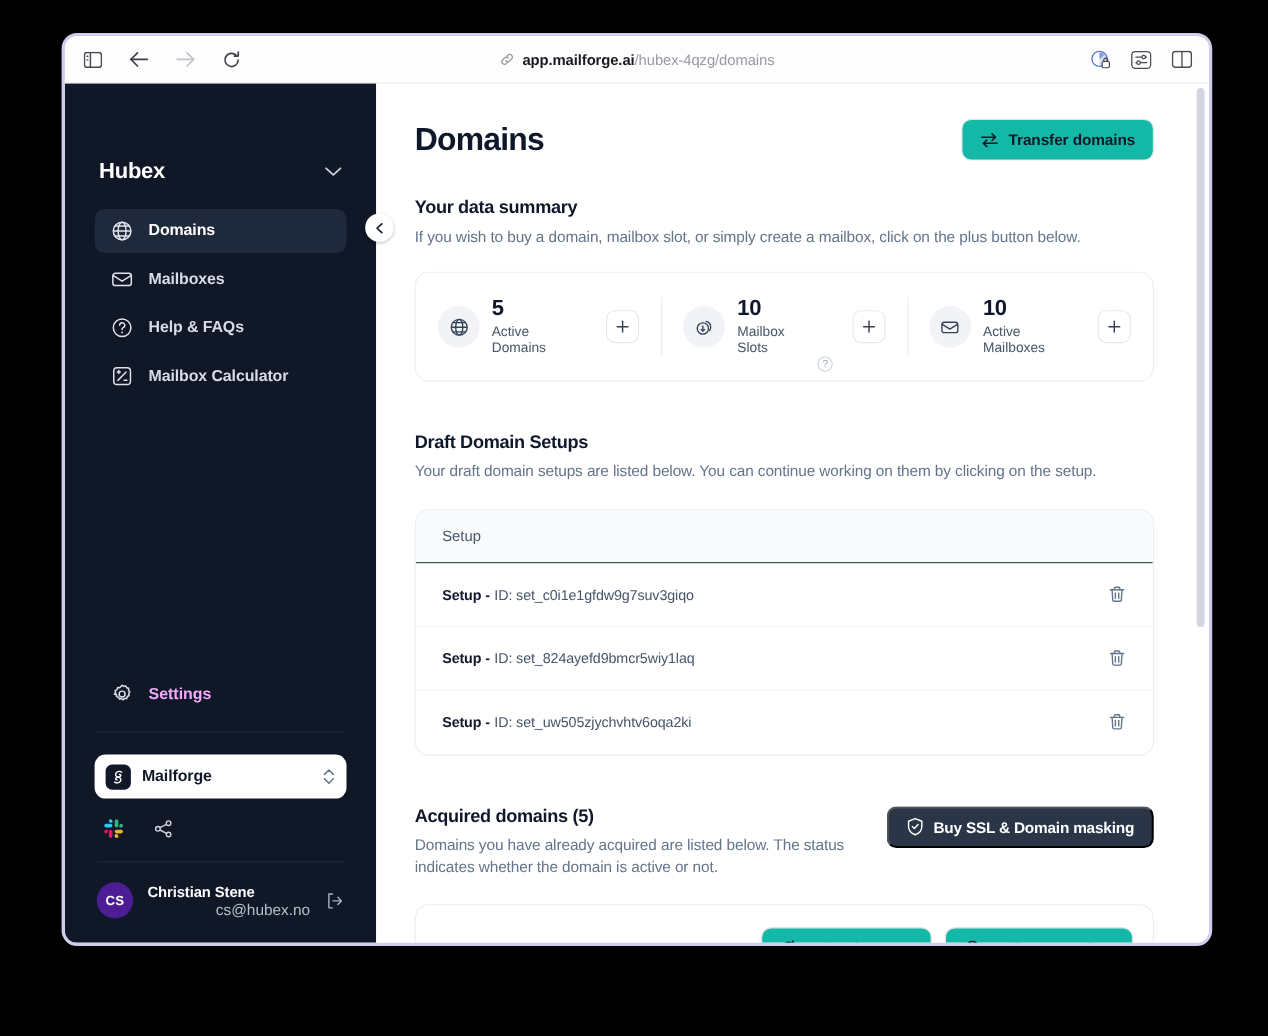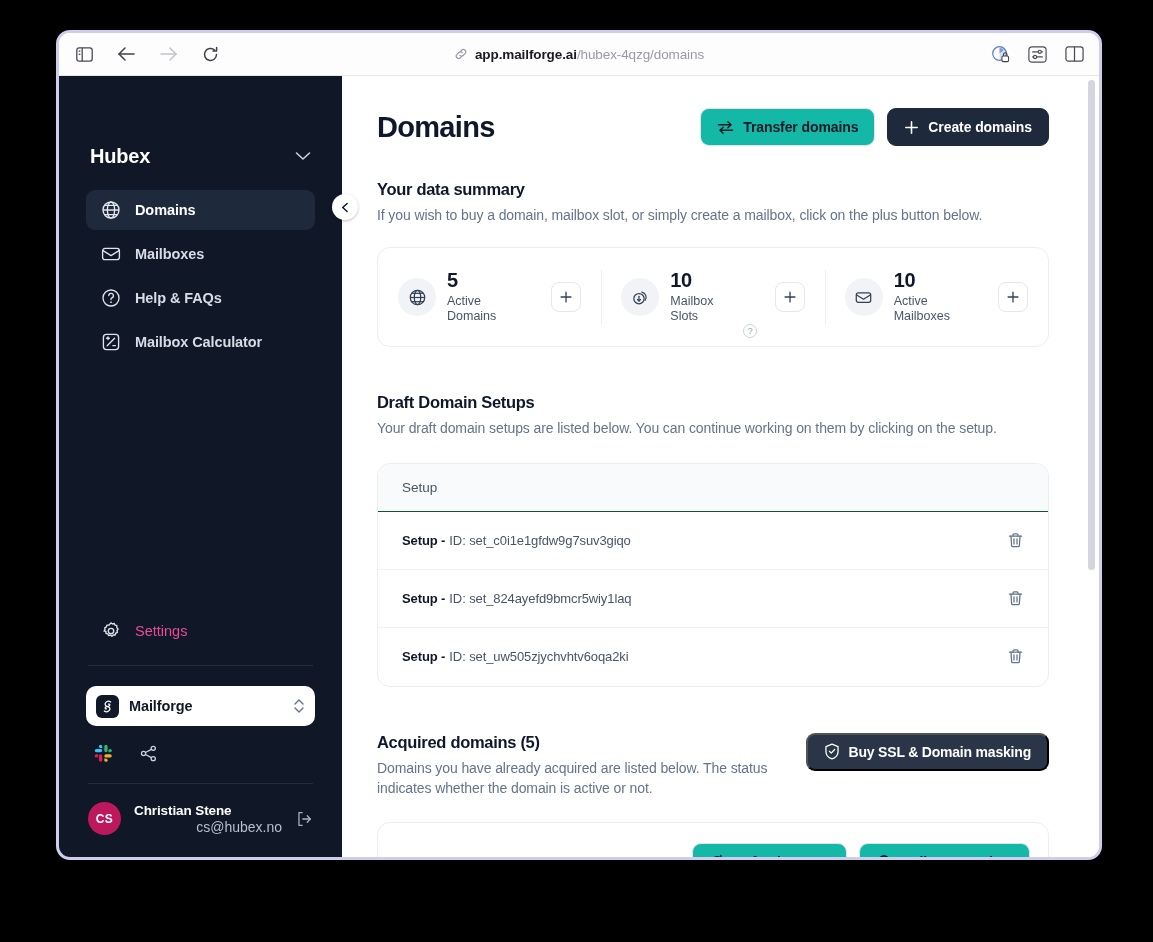--- a/index.html
+++ b/index.html
@@ -103,21 +103,21 @@
     letter-spacing: -0.1px;
   }
   .nav-item.active { background: #1e293b; color: #ffffff; }
   .nav-icon { width: 21px; height: 21px; display: flex; align-items: center; justify-content: center; color: #dfe3ec; }
 
   .sidebar-spacer { flex: 1 1 auto; }
 
   .settings-row {
     display: flex; align-items: center; gap: 14px;
     height: 40px; padding: 0 14px;
-    color: #ec4899; font-size: 14.5px; font-weight: 400;
+    color: #f0abfc; font-size: 14.5px; font-weight: 700;
     margin-bottom: 14px;
   }
   .sb-divider { height: 1px; background: #232c3d; margin: 0 2px 20px 2px; }
 
   .workspace {
     background: #ffffff;
     border-radius: 10px;
     height: 40px;
     display: flex; align-items: center;
     padding: 0 10px;
@@ -133,21 +133,21 @@
   .ws-name { font-size: 14.5px; font-weight: 600; color: #111827; letter-spacing: -0.1px; flex: 1; }
   .ws-chev { color: #64748b; display: flex; flex-direction: column; line-height: 6px; font-size: 10px; }
 
   .social-row { display: flex; align-items: center; gap: 26px; padding: 0 8px 20px 8px; }
 
   .sb-divider2 { height: 1px; background: #232c3d; margin: 0 2px 18px 2px; }
 
   .user-row { display: flex; align-items: center; gap: 13px; padding: 0 2px 22px 2px; }
   .avatar {
     width: 33px; height: 33px; border-radius: 50%;
-    background: #be185d;
+    background: #4c1d95;
     display: flex; align-items: center; justify-content: center;
     font-size: 12px; font-weight: 700; color: #ffffff;
     letter-spacing: 0.3px;
   }
   .user-meta { flex: 1; min-width: 0; }
   .user-name { font-size: 13.5px; font-weight: 700; color: #ffffff; letter-spacing: -0.1px; }
   .user-mail { font-size: 14px; color: #b7bfce; margin-top: 1px; text-align: right; }
   .logout-icon { color: #aab3c4; }
 
   
@@ -537,29 +537,20 @@
                 <span>
                   <svg width="17" height="15" viewBox="0 0 18 16" fill="none" stroke="#111827" stroke-width="1.5" stroke-linecap="round" stroke-linejoin="round">
                     <line x1="1.5" y1="5" x2="14.5" y2="5"></line>
                       <polyline points="11.5,1.8 14.8,5 11.5,8.2"></polyline>
                     <line x1="16.5" y1="11" x2="3.5" y2="11"></line>
                       <polyline points="6.5,7.8 3.2,11 6.5,14.2"></polyline>
                   </svg>
                 </span>
                 <span>Transfer domains</span>
               </button>
-              <button class="btn btn-dark">
-                <span>
-                  <svg width="15" height="15" viewBox="0 0 16 16" fill="none" stroke="#ffffff" stroke-width="1.7" stroke-linecap="round">
-                    <line x1="8" y1="2" x2="8" y2="14"></line>
-                      <line x1="2" y1="8" x2="14" y2="8"></line>
-                  </svg>
-                </span>
-                <span>Create domains</span>
-              </button>
             </div>
           </div>
 
           <section>
             <h2 class="sec-title">Your data summary</h2>
             <p class="sec-sub">If you wish to buy a domain, mailbox slot, or simply create a mailbox, click on the plus button below.</p>
 
             <div class="summary-card">
 
               <div class="summary-item">

